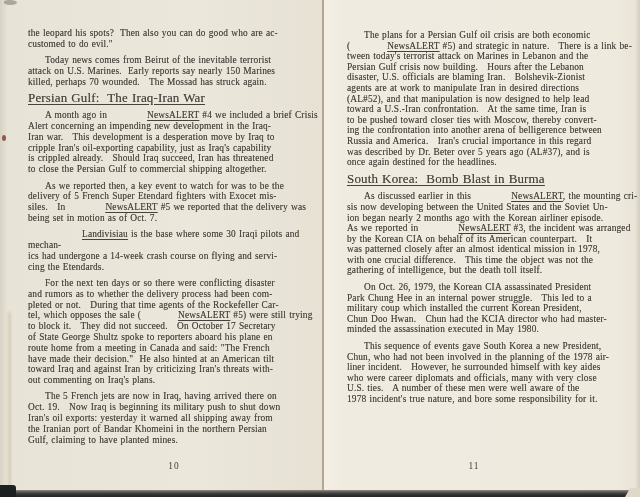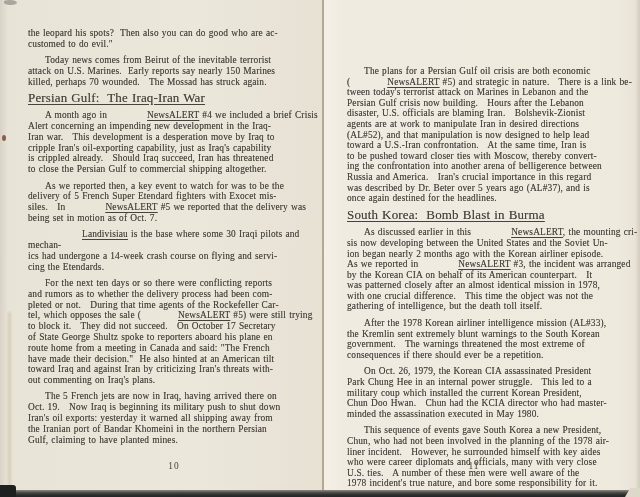--- a/index.html
+++ b/index.html
@@ -18,21 +18,21 @@
     left:322px;width:318px;
     border-left:2px solid #b3a795;
     background:linear-gradient(90deg,#f4f0e5 0%,#efebe0 6%,#eeeade 92%,#e6e1d3 100%);
   }
   .text-col{
     position:absolute;width:292px;
     font-size:9.4px;letter-spacing:0.15px;word-spacing:0.6px;
     text-shadow:0 0 0.4px rgba(70,66,60,0.55);
   }
   .col-left{left:28px;top:28px;line-height:10.8px;}
-  .col-right{left:23px;top:30px;line-height:10.6px;margin-top:36px;}
+  .col-right{left:23px;top:30px;line-height:10.6px;}
   .para{margin:0 0 5.5px 0;white-space:pre-wrap;text-indent:17px;}
   .col-right .para{margin-bottom:6px;}
   .para.no-indent{text-indent:0;}
   .heading{
     margin:1px 0 6.5px 0;white-space:pre-wrap;font-weight:normal;font-size:13px;
     text-decoration:underline;text-underline-offset:2px;
   }
   .col-right .heading{margin:2px 0 7px 0;}
   .u{text-decoration:underline;text-underline-offset:1.5px;padding-left:37px;}
   .page-number{
@@ -92,21 +92,21 @@
 cripple Iran's oil-exporting capability, just as Iraq's capability
 is crippled already.   Should Iraq succeed, Iran has threatened
 to close the Persian Gulf to commercial shipping altogether.</span></p>
     <p class="para"><span>As we reported then, a key event to watch for was to be the
 delivery of 5 French Super Etendard fighters with Exocet mis-
 siles.   In </span><span class="u">NewsALERT</span><span> #5 we reported that the delivery was
 being set in motion as of Oct. 7.</span></p>
     <p class="para"><span class="u">Landivisiau</span><span> is the base where some 30 Iraqi pilots and mechan-
 ics had undergone a 14-week crash course on flying and servi-
 cing the Etendards.</span></p>
-    <p class="para"><span>For the next ten days or so there were conflicting reports
+    <p class="para"><span>For the next ten days or so there were conflicting disaster
 and rumors as to whether the delivery process had been com-
 pleted or not.   During that time agents of the Rockefeller Car-
 tel, which opposes the sale (</span><span class="u">NewsALERT</span><span> #5) were still trying
 to block it.   They did not succeed.   On October 17 Secretary
 of State George Shultz spoke to reporters aboard his plane en
 route home from a meeting in Canada and said: "The French
 have made their decision."  He also hinted at an American tilt
 toward Iraq and against Iran by criticizing Iran's threats with-
 out commenting on Iraq's plans.</span></p>
     <p class="para"><span>The 5 French jets are now in Iraq, having arrived there on
@@ -134,24 +134,20 @@
 once again destined for the headlines.</span></p>
     <div class="heading">South Korea:  Bomb Blast in Burma</div>
     <p class="para"><span>As discussed earlier in this </span><span class="u">NewsALERT</span><span>, the mounting cri-
 sis now developing between the United States and the Soviet Un-
 ion began nearly 2 months ago with the Korean airliner episode.
 As we reported in </span><span class="u">NewsALERT</span><span> #3, the incident was arranged
 by the Korean CIA on behalf of its American counterpart.   It
 was patterned closely after an almost identical mission in 1978,
 with one crucial difference.   This time the object was not the
 gathering of intelligence, but the death toll itself.</span></p>
-    <p class="para"><span>After the 1978 Korean airliner intelligence mission (AL#33),
-the Kremlin sent extremely blunt warnings to the South Korean
-government.   The warnings threatened the most extreme of
-consequences if there should ever be a repetition.</span></p>
     <p class="para"><span>On Oct. 26, 1979, the Korean CIA assassinated President
 Park Chung Hee in an internal power struggle.   This led to a
 military coup which installed the current Korean President,
 Chun Doo Hwan.   Chun had the KCIA director who had master-
 minded the assassination executed in May 1980.</span></p>
     <p class="para"><span>This sequence of events gave South Korea a new President,
 Chun, who had not been involved in the planning of the 1978 air-
 liner incident.   However, he surrounded himself with key aides
 who were career diplomats and officials, many with very close
 U.S. ties.   A number of these men were well aware of the

